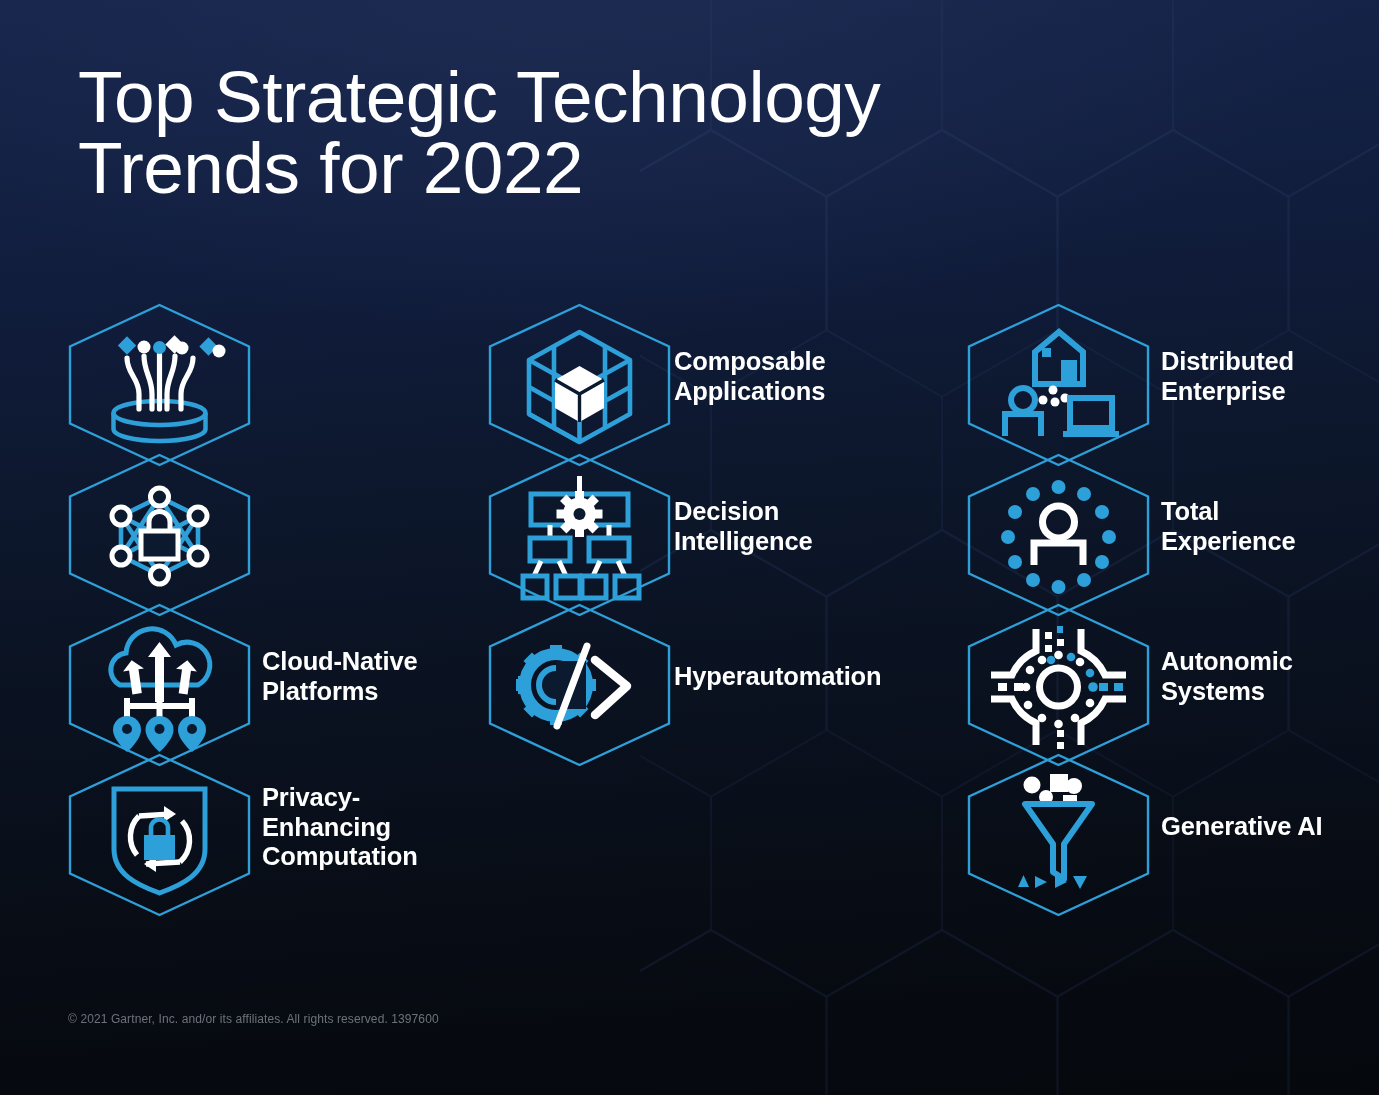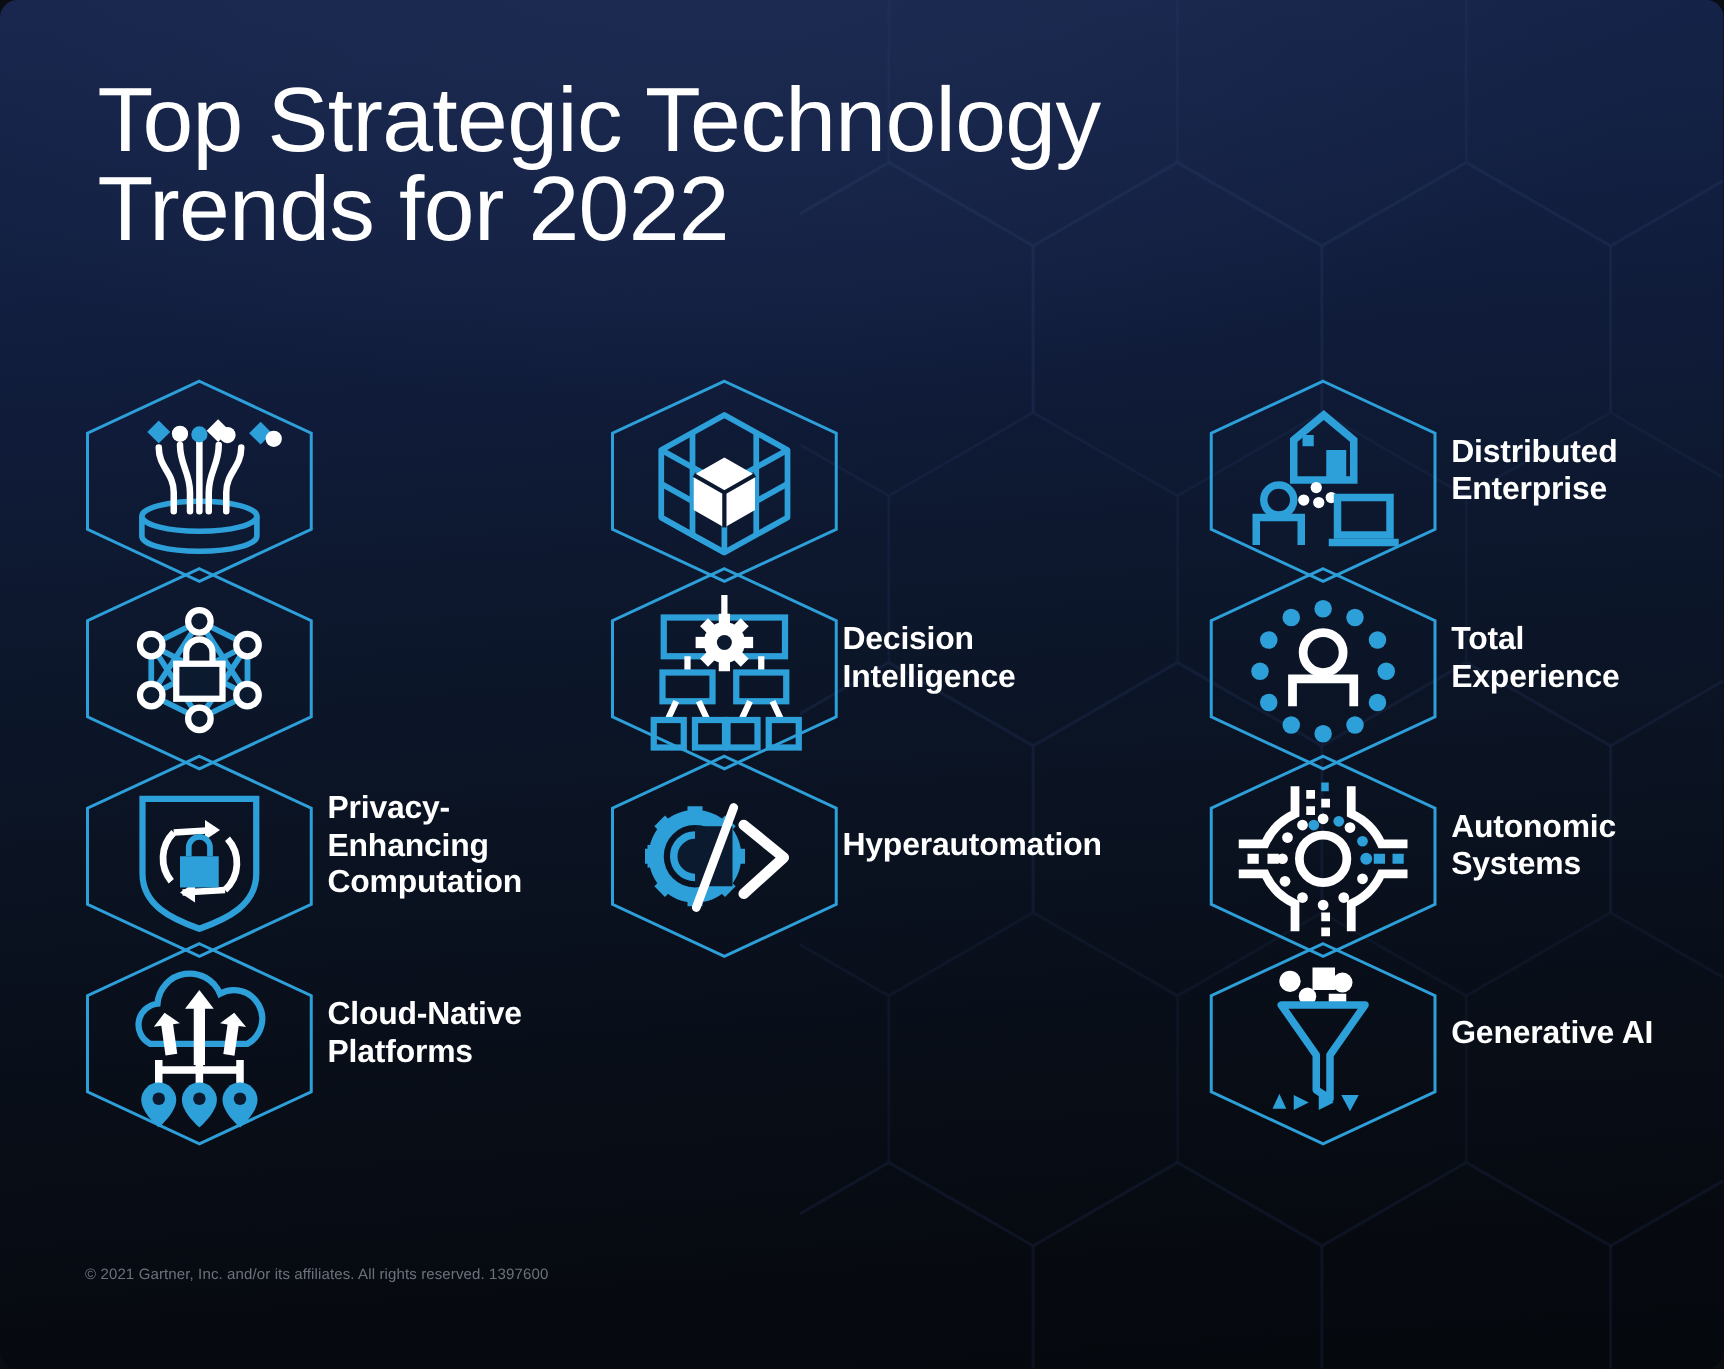--- a/index.html
+++ b/index.html
@@ -9,21 +9,20 @@
     font-family:"Liberation Sans", sans-serif;
     background:#0a0d12;
     position:relative;
   }
   #poster {
     position:absolute; inset:0;
     width:1379px; height:1095px;
     background:
       radial-gradient(ellipse 1100px 560px at 42% -6%, #1e2b52 0%, rgba(30,43,82,0) 72%),
       linear-gradient(176deg, #17254d 0%, #132144 14%, #0f1b38 30%, #0c1629 48%, #0a111f 63%, #080d16 78%, #06090f 92%, #05080d 100%);
-    border-radius: 14px;
   }
   #bgpattern {
     position:absolute; inset:0;
     width:1379px; height:1095px;
     pointer-events:none;
   }
   #content { position:absolute; inset:0; width:1379px; height:1095px; }
 
   
   .title {
@@ -184,68 +183,68 @@
             </g>
           </svg>
         </div>
       </div>
 
       <div class="trend-row">
         <div class="hex-wrap">
           <svg class="hex-svg" viewBox="0 0 191 166">
             <path d="M95.5 3 L185 44.5 L185 121.5 L95.5 163 L6 121.5 L6 44.5 Z" fill="none" stroke="#2D9FD9" stroke-width="2.4"></path>
             <g>
+              <path d="M56 83 A17 17 0 0 1 62 51 A26 26 0 0 1 112 43 A19 19 0 0 1 134 83 Z" fill="none" stroke="#2D9FD9" stroke-width="5"></path>
+
+              <path d="M95.5 40 L107 55 L100 55 L100 100 L91 100 L91 55 L84 55 Z" fill="#fff"></path>
+
+              <path d="M70 58 L81 68 L75.5 68 L75.5 92 L66 92 L66 68 L60 68 Z" fill="#fff" transform="rotate(-8 70 75)"></path>
+
+              <path d="M121 58 L132 68 L126 68 L126 92 L117 92 L117 68 L111 68 Z" fill="#fff" transform="rotate(8 121 75)"></path>
+
+              <path d="M95.5 96 L95.5 112 M63 96 L63 104 L128 104 L128 96 M63 104 L63 118 M128 104 L128 118 M95.5 104 L95.5 118" fill="none" stroke="#fff" stroke-width="6"></path>
+
+              <g fill="#2D9FD9">
+                <path d="M63 114 A14 14 0 0 1 77 128 C77 138 63 150 63 150 C63 150 49 138 49 128 A14 14 0 0 1 63 114 Z"></path>
+                <path d="M95.5 114 A14 14 0 0 1 109.5 128 C109.5 138 95.5 150 95.5 150 C95.5 150 81.5 138 81.5 128 A14 14 0 0 1 95.5 114 Z"></path>
+                <path d="M128 114 A14 14 0 0 1 142 128 C142 138 128 150 128 150 C128 150 114 138 114 128 A14 14 0 0 1 128 114 Z"></path>
+              </g>
+              <g fill="#0c1a30">
+                <circle cx="63" cy="127" r="5"></circle>
+                  <circle cx="95.5" cy="127" r="5"></circle>
+                  <circle cx="128" cy="127" r="5"></circle>
+              </g>
+            </g>
+          </svg>
+        </div>
+        <div class="trend-label">Cloud-Native
+Platforms</div>
+      </div>
+
+      <div class="trend-row">
+        <div class="hex-wrap">
+          <svg class="hex-svg" viewBox="0 0 191 166">
+            <path d="M95.5 3 L185 44.5 L185 121.5 L95.5 163 L6 121.5 L6 44.5 Z" fill="none" stroke="#2D9FD9" stroke-width="2.4"></path>
+            <g>
               <path d="M50 37 L141 37 L141 97 C141 122 118 133 95.5 141 C73 133 50 122 50 97 Z" fill="none" stroke="#2D9FD9" stroke-width="5"></path>
               <path d="M75 64 A29 29 0 0 0 73 103" fill="none" stroke="#fff" stroke-width="5.4"></path>
               <path d="M118 69 A29 29 0 0 1 116 110" fill="none" stroke="#fff" stroke-width="5.4"></path>
               <path d="M75 64 L108 62" fill="none" stroke="#fff" stroke-width="5.4"></path>
               <path d="M116 110 L82 112" fill="none" stroke="#fff" stroke-width="5.4"></path>
               <path d="M100 54 L112 62 L100 70 Z" fill="#fff"></path>
               <path d="M92 120 L80 112 L92 104 Z" fill="#fff"></path>
               <rect x="80" y="83" width="31" height="25" fill="#2D9FD9"></rect>
               <path d="M87 83 L87 76 A8.5 8.5 0 0 1 104 76 L104 83" fill="none" stroke="#2D9FD9" stroke-width="4.6"></path>
             </g>
           </svg>
         </div>
         <div class="trend-label">Privacy-
 Enhancing
 Computation</div>
       </div>
-
-      <div class="trend-row">
-        <div class="hex-wrap">
-          <svg class="hex-svg" viewBox="0 0 191 166">
-            <path d="M95.5 3 L185 44.5 L185 121.5 L95.5 163 L6 121.5 L6 44.5 Z" fill="none" stroke="#2D9FD9" stroke-width="2.4"></path>
-            <g>
-              <path d="M56 83 A17 17 0 0 1 62 51 A26 26 0 0 1 112 43 A19 19 0 0 1 134 83 Z" fill="none" stroke="#2D9FD9" stroke-width="5"></path>
-
-              <path d="M95.5 40 L107 55 L100 55 L100 100 L91 100 L91 55 L84 55 Z" fill="#fff"></path>
-
-              <path d="M70 58 L81 68 L75.5 68 L75.5 92 L66 92 L66 68 L60 68 Z" fill="#fff" transform="rotate(-8 70 75)"></path>
-
-              <path d="M121 58 L132 68 L126 68 L126 92 L117 92 L117 68 L111 68 Z" fill="#fff" transform="rotate(8 121 75)"></path>
-
-              <path d="M95.5 96 L95.5 112 M63 96 L63 104 L128 104 L128 96 M63 104 L63 118 M128 104 L128 118 M95.5 104 L95.5 118" fill="none" stroke="#fff" stroke-width="6"></path>
-
-              <g fill="#2D9FD9">
-                <path d="M63 114 A14 14 0 0 1 77 128 C77 138 63 150 63 150 C63 150 49 138 49 128 A14 14 0 0 1 63 114 Z"></path>
-                <path d="M95.5 114 A14 14 0 0 1 109.5 128 C109.5 138 95.5 150 95.5 150 C95.5 150 81.5 138 81.5 128 A14 14 0 0 1 95.5 114 Z"></path>
-                <path d="M128 114 A14 14 0 0 1 142 128 C142 138 128 150 128 150 C128 150 114 138 114 128 A14 14 0 0 1 128 114 Z"></path>
-              </g>
-              <g fill="#0c1a30">
-                <circle cx="63" cy="127" r="5"></circle>
-                  <circle cx="95.5" cy="127" r="5"></circle>
-                  <circle cx="128" cy="127" r="5"></circle>
-              </g>
-            </g>
-          </svg>
-        </div>
-        <div class="trend-label">Cloud-Native
-Platforms</div>
-      </div>
     </div>
 
     <div class="col col-1">
 
       <div class="trend-row">
         <div class="hex-wrap">
           <svg class="hex-svg" viewBox="0 0 191 166">
             <path d="M95.5 3 L185 44.5 L185 121.5 L95.5 163 L6 121.5 L6 44.5 Z" fill="none" stroke="#2D9FD9" stroke-width="2.4"></path>
             <g stroke="#2D9FD9" stroke-width="4.6" fill="none" stroke-linejoin="round">
               <path d="M95.5 30 L146 58 L146 112 L95.5 140 L45 112 L45 58 Z"></path>
@@ -255,20 +254,22 @@
               <path d="M70 99 L95.5 113 M45 112 L70 126 L70 99"></path>
               <path d="M121 44 L121 72 M146 85 L121 99 L121 72 M121 99 L121 126"></path>
               <path d="M70 126 L95.5 140"></path>
             </g>
             <g>
               <path d="M95.5 64 L120 78 L120 106 L95.5 120 L71 106 L71 78 Z" fill="#ffffff"></path>
               <path d="M71 78 L95.5 92 L120 78 M95.5 92 L95.5 120" fill="none" stroke="#0c1a30" stroke-width="3.4" stroke-linejoin="round"></path>
             </g>
           </svg>
         </div>
+        <div class="trend-label">Composable
+Applications</div>
       </div>
 
       <div class="trend-row">
         <div class="hex-wrap">
           <svg class="hex-svg" viewBox="0 0 191 166">
             <path d="M95.5 3 L185 44.5 L185 121.5 L95.5 163 L6 121.5 L6 44.5 Z" fill="none" stroke="#2D9FD9" stroke-width="2.4"></path>
             <g>
               <path d="M95.5 24 L95.5 42" stroke="#fff" stroke-width="5"></path>
               <rect x="47" y="42" width="97" height="31" fill="none" stroke="#2D9FD9" stroke-width="5"></rect>
               <path d="M66 73 L66 86 M125 73 L125 86" stroke="#fff" stroke-width="5"></path>

